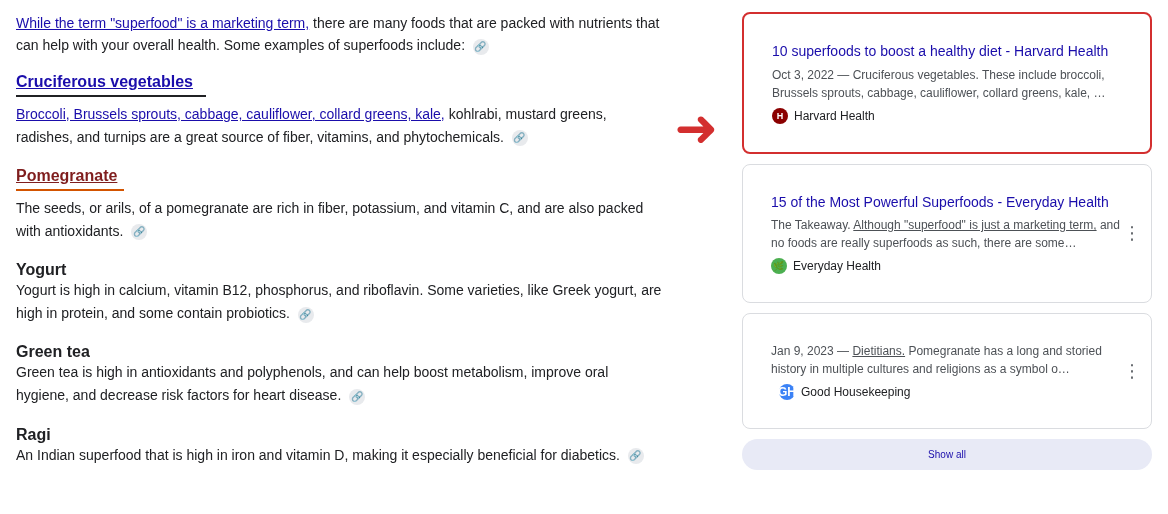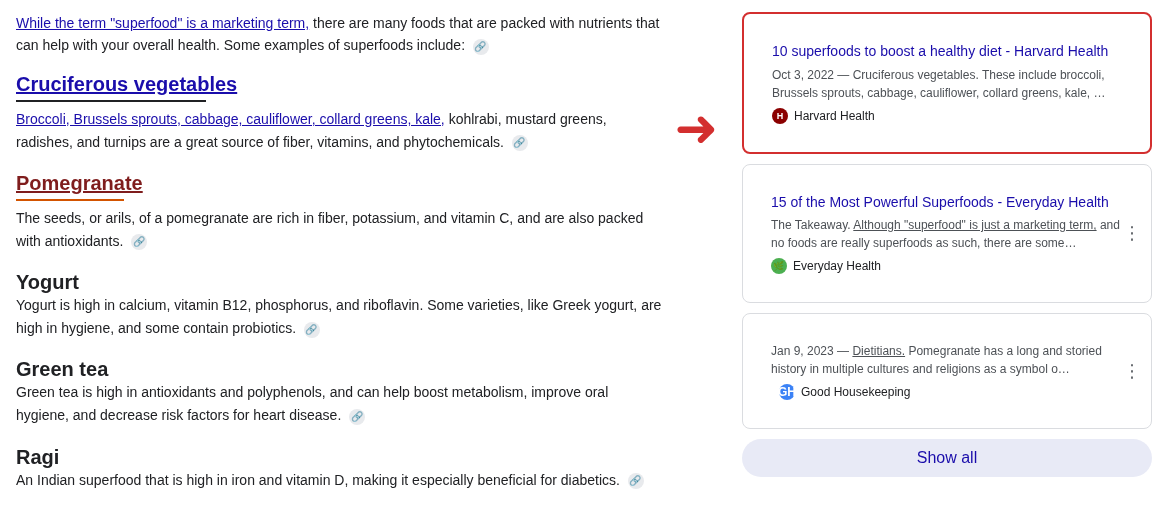--- a/index.html
+++ b/index.html
@@ -41,21 +41,21 @@
       vertical-align: middle;
       text-align: center;
       line-height: 16px;
       font-size: 10px;
       color: #5f6368;
     }
     .section {
       margin-bottom: 18px;
     }
     .section-title {
-      font-size: 20px;
+      font-size: 16px;
       font-weight: 600;
       color: #202124;
       margin-bottom: 4px;
     }
     .section-title.linked {
       color: #1a0dab;
       text-decoration: underline;
       cursor: pointer;
       display: inline-block;
     }
@@ -149,21 +149,21 @@
       cursor: pointer;
       line-height: 1;
     }
     .show-all-btn {
       display: block;
       width: 100%;
       background: #e8eaf6;
       border: none;
       border-radius: 20px;
       padding: 10px;
-      font-size: 16px;
+      font-size: 10px;
       color: #1a0dab;
       cursor: pointer;
       text-align: center;
       margin-top: 4px;
     }
   </style>
 </head>
 <body>
 
 <div class="layout">
@@ -196,21 +196,21 @@
         <span>The seeds, or arils, of a pomegranate are rich in fiber, potassium, and vitamin C, and are also packed with antioxidants.</span>
         <span class="link-icon">🔗</span>
       </p>
     </div>
 
     <div class="section">
       <div>
         <span class="section-title">Yogurt</span>
       </div>
       <p class="section-body">
-        <span>Yogurt is high in calcium, vitamin B12, phosphorus, and riboflavin. Some varieties, like Greek yogurt, are high in hygiene, and some contain probiotics.</span>
+        <span>Yogurt is high in calcium, vitamin B12, phosphorus, and riboflavin. Some varieties, like Greek yogurt, are high in protein, and some contain probiotics.</span>
         <span class="link-icon">🔗</span>
       </p>
     </div>
 
     <div class="section">
       <div>
         <span class="section-title">Green tea</span>
       </div>
       <p class="section-body">
         <span>Green tea is high in antioxidants and polyphenols, and can help boost metabolism, improve oral hygiene, and decrease risk factors for heart disease.</span>

